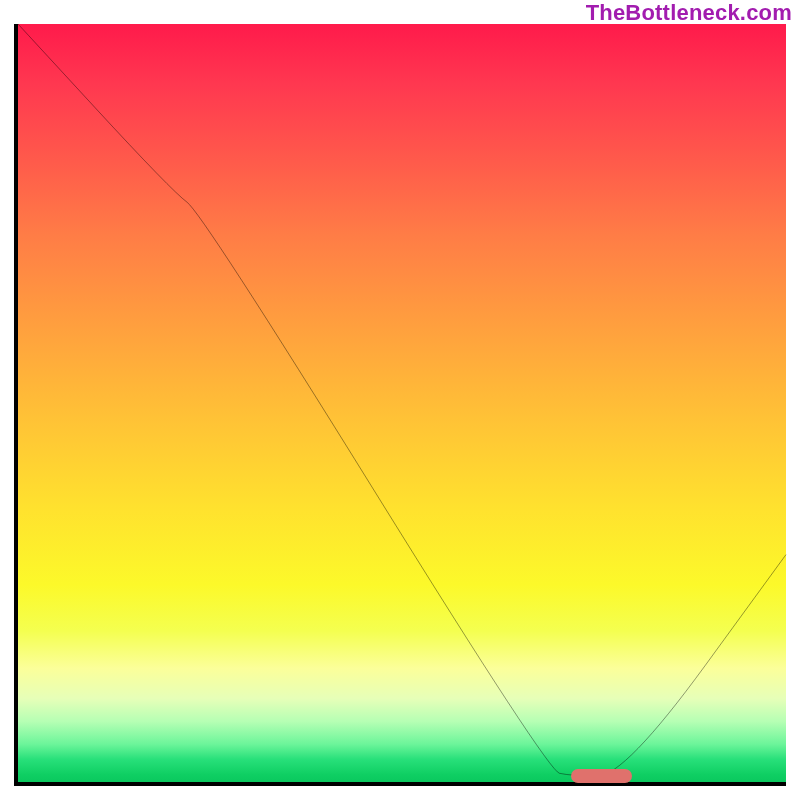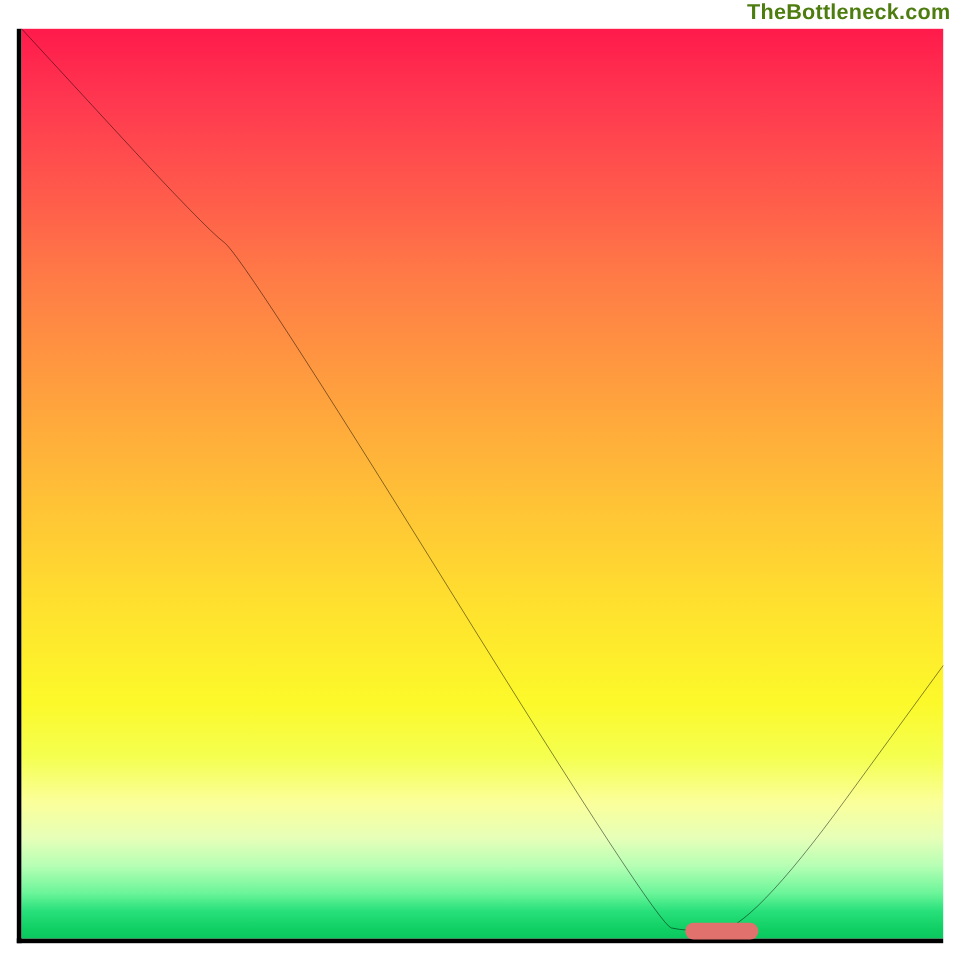--- a/index.html
+++ b/index.html
@@ -13,23 +13,23 @@
   .chart-area {
     position: relative;
     width: 800px;
     height: 800px;
   }
   .watermark {
     position: absolute;
     top: 0;
     right: 8px;
     font-family: Arial, Helvetica, sans-serif;
-    font-size: 18px;
+    font-size: 22px;
     font-weight: 600;
-    color: #4d7c0f;
+    color: #a21caf;
     letter-spacing: 0.2px;
   }
   .plot-frame {
     position: absolute;
     left: 14px;
     top: 24px;
     width: 772px;
     height: 762px;
     border-left: 4px solid #000;
     border-bottom: 4px solid #000;

